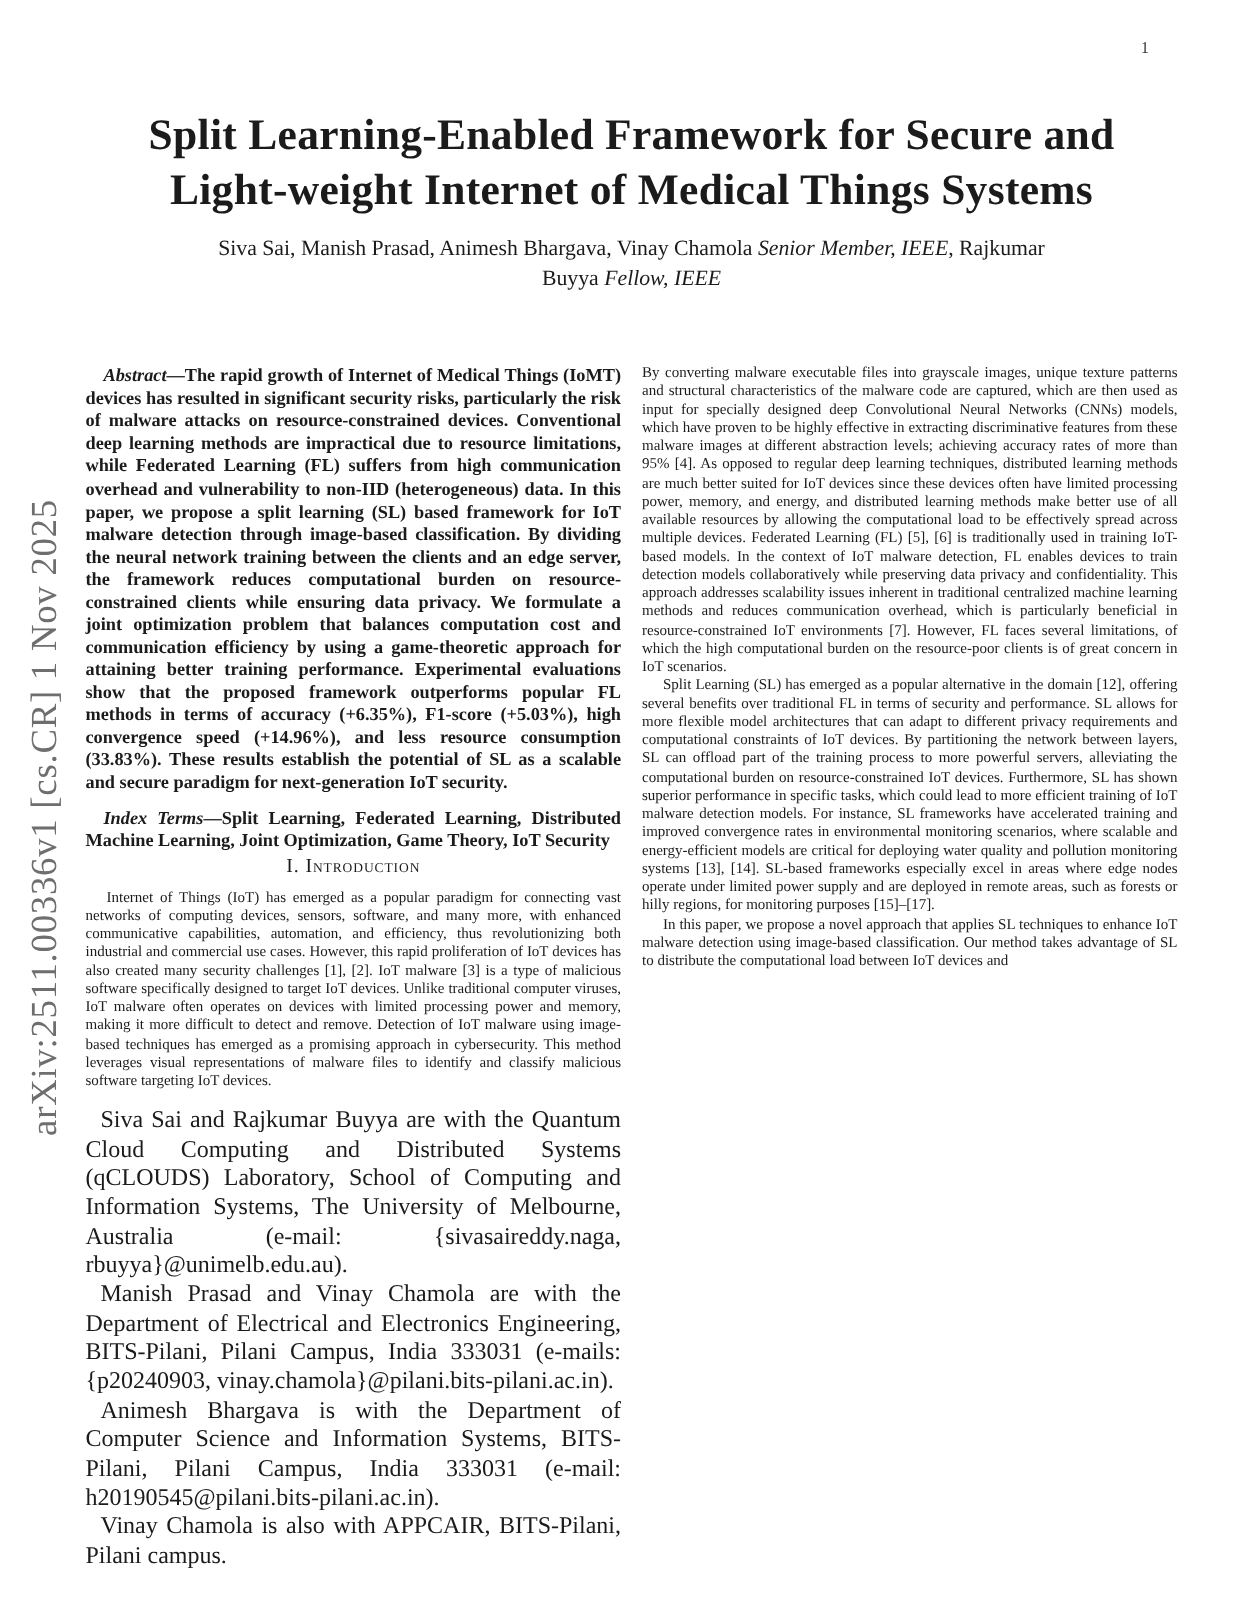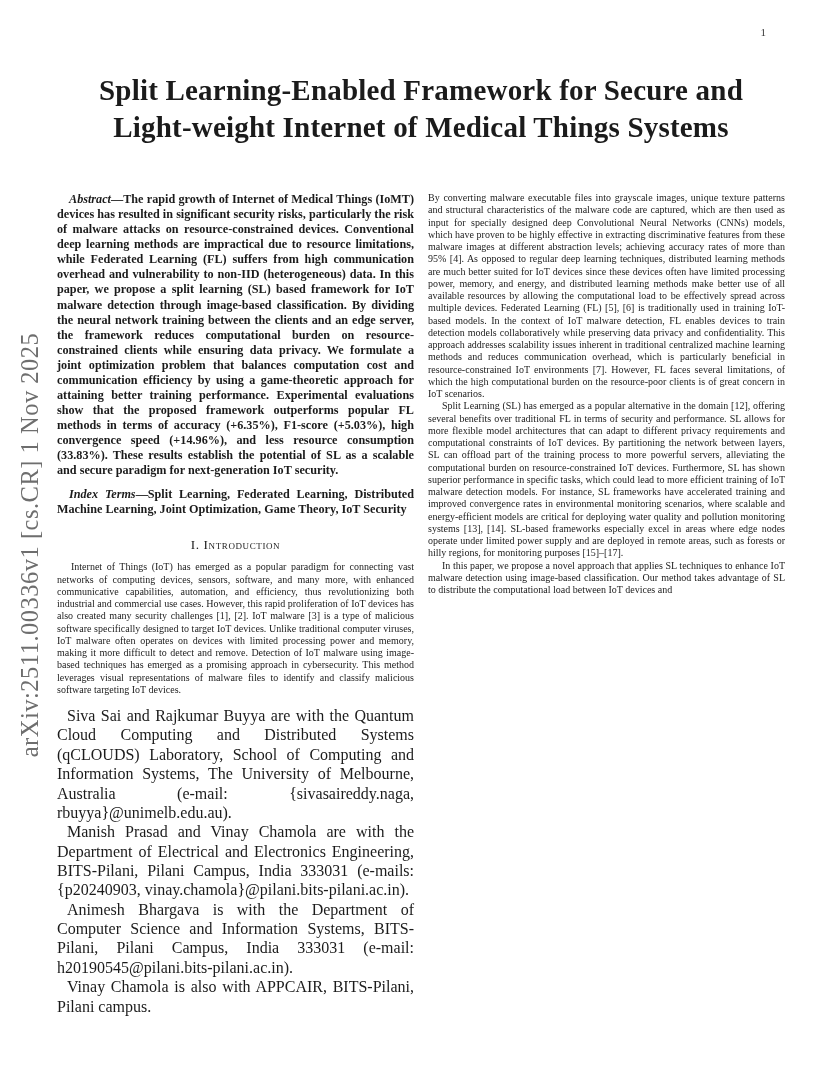--- a/index.html
+++ b/index.html
@@ -71,21 +71,21 @@
     text-indent: 12px;
   }
   .index-terms { margin-top: 9px; }
   .lead-italic { font-style: italic; }
   .section-heading {
     text-align: center;
     font-size: 13.2px;
     font-weight: normal;
     font-variant: small-caps;
     letter-spacing: 0.6px;
-    margin-top: 20px;
+    margin-top: 0;
     margin-bottom: 8px;
   }
   .body-par {
     font-size: 10px;
     line-height: 1.225;
     text-indent: 14px;
   }
   .body-par.no-indent { text-indent: 0; }
   .footnotes {
     margin-top: auto;
@@ -101,20 +101,21 @@
 </head>
 <body>
 
 <div class="page">
   <div class="page-number">1</div>
   <div class="arxiv-strip">arXiv:2511.00336v1  [cs.CR]  1 Nov 2025</div>
 
   <div class="content">
     <h1 class="title">Split Learning-Enabled Framework for Secure and Light-weight Internet of Medical Things Systems</h1>
 
+    <div class="authors"><span>Siva Sai, Manish Prasad, Animesh Bhargava, Vinay Chamola </span><span class="italic">Senior Member, IEEE</span><span>, Rajkumar Buyya </span><span class="italic">Fellow, IEEE</span></div>
 
     <div class="columns">
       <div class="col col-left">
         <p class="abstract"><span class="lead-italic">Abstract</span><span>—The rapid growth of Internet of Medical Things (IoMT) devices has resulted in significant security risks, particularly the risk of malware attacks on resource-constrained devices. Conventional deep learning methods are impractical due to resource limitations, while Federated Learning (FL) suffers from high communication overhead and vulnerability to non-IID (heterogeneous) data. In this paper, we propose a split learning (SL) based framework for IoT malware detection through image-based classification. By dividing the neural network training between the clients and an edge server, the framework reduces computational burden on resource-constrained clients while ensuring data privacy. We formulate a joint optimization problem that balances computation cost and communication efficiency by using a game-theoretic approach for attaining better training performance. Experimental evaluations show that the proposed framework outperforms popular FL methods in terms of accuracy (+6.35%), F1-score (+5.03%), high convergence speed (+14.96%), and less resource consumption (33.83%). These results establish the potential of SL as a scalable and secure paradigm for next-generation IoT security.</span></p>
 
         <p class="index-terms"><span class="lead-italic">Index Terms</span><span>—Split Learning, Federated Learning, Distributed Machine Learning, Joint Optimization, Game Theory, IoT Security</span></p>
 
         <h2 class="section-heading">I. Introduction</h2>
 
         <div>

